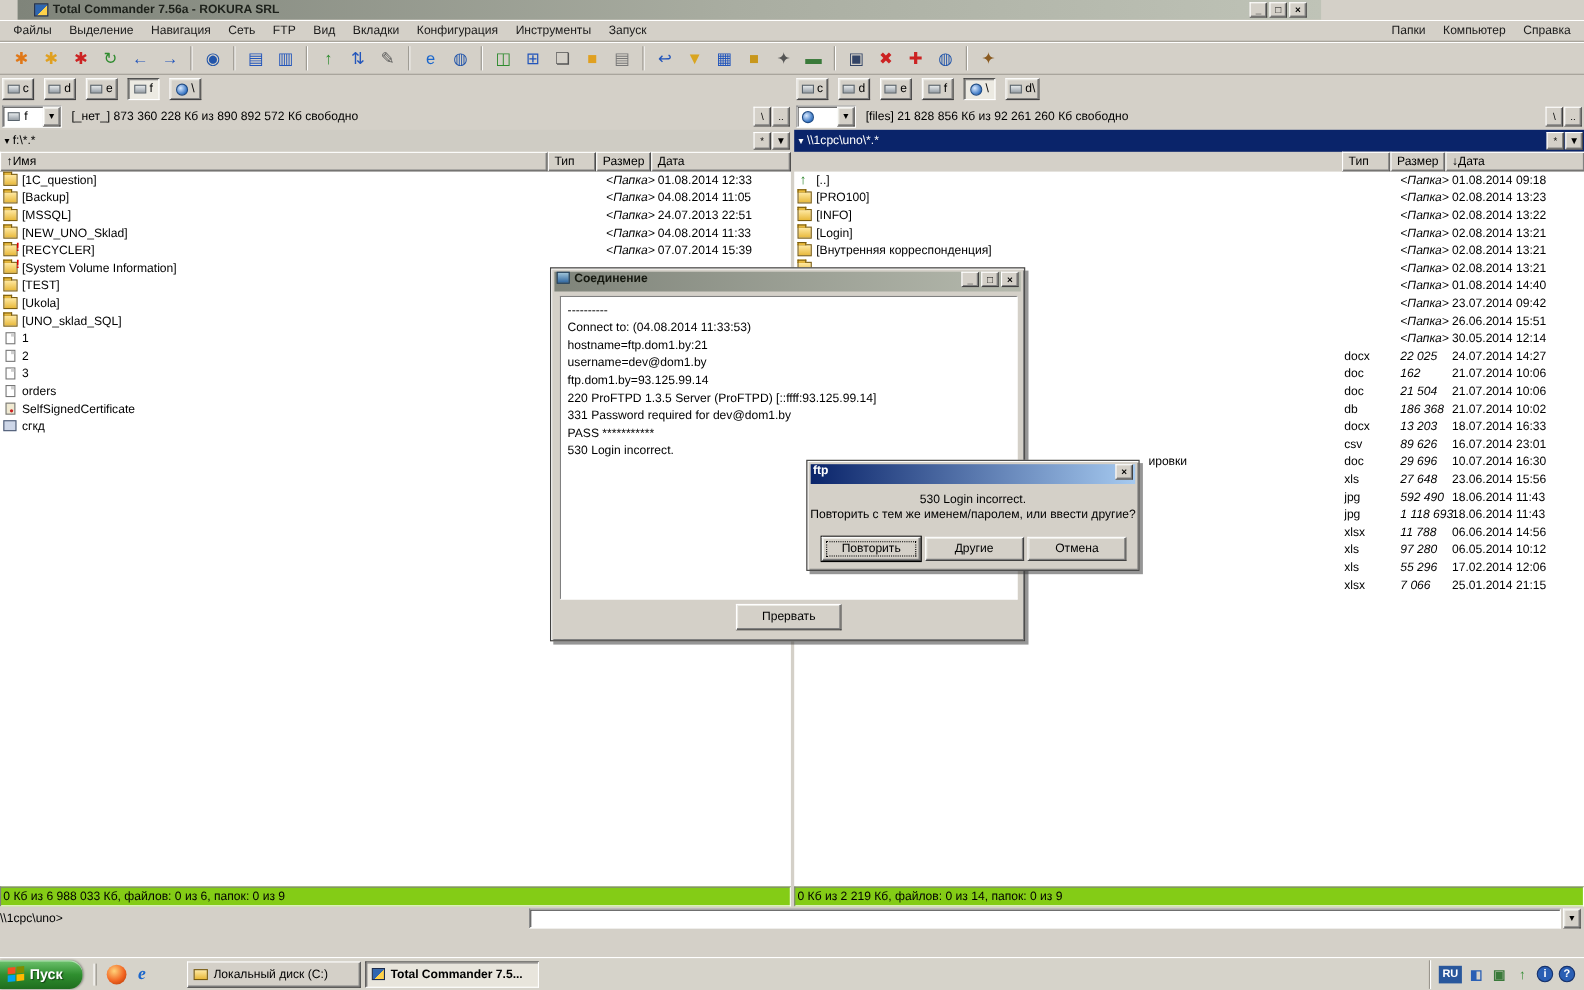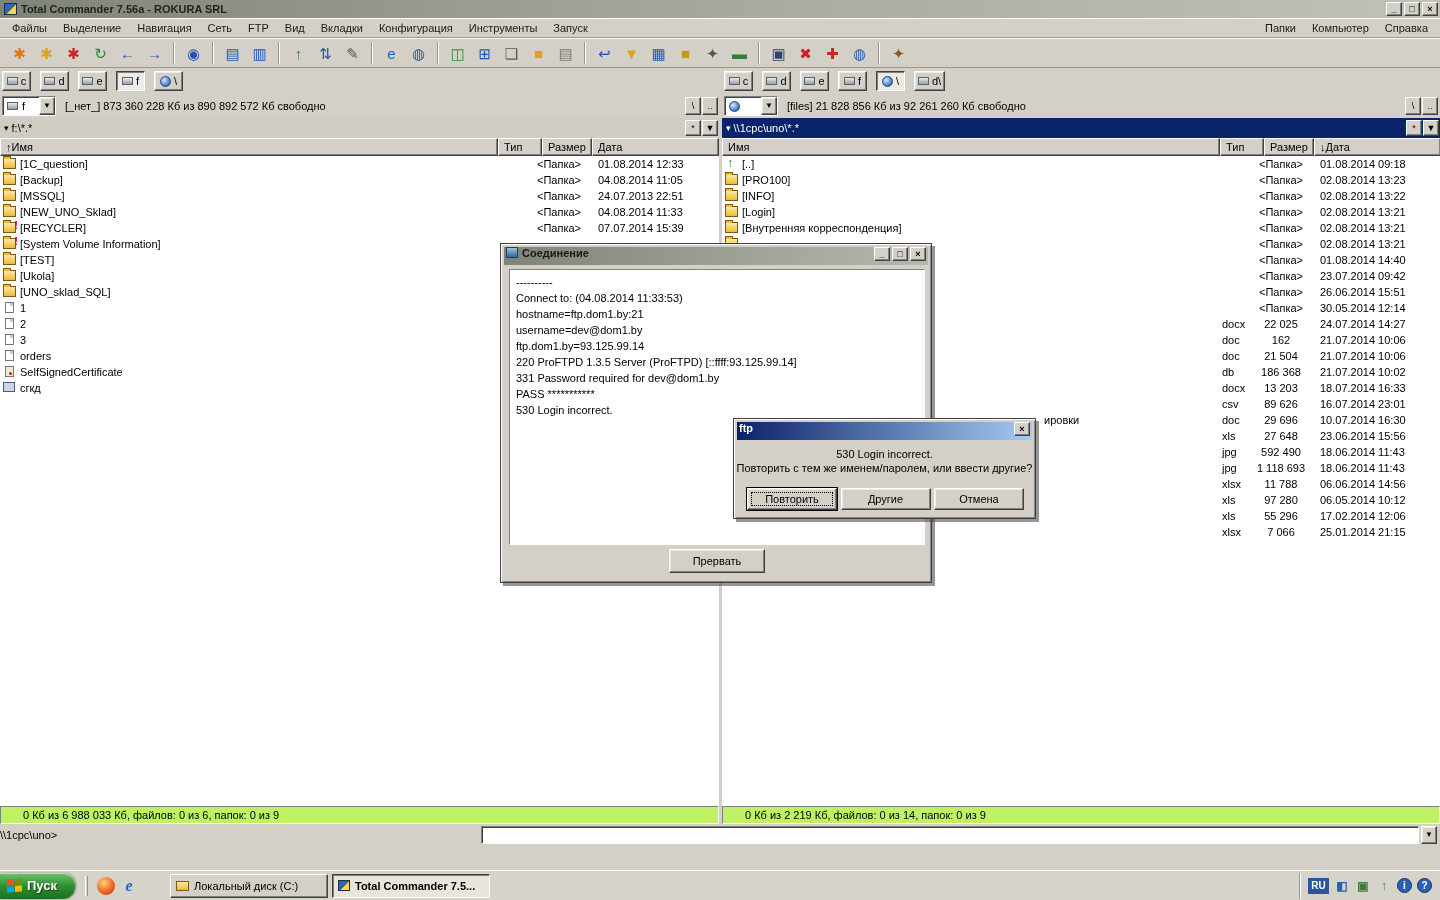--- a/index.html
+++ b/index.html
@@ -6,23 +6,23 @@
   html,body { width:1440px; height:900px; overflow:hidden; }
   body { font-family:"Liberation Sans",sans-serif; font-size:11px; background:#d4d0c8; color:#000; }
   button { font:inherit; color:inherit; cursor:default; }
   #screen { position:relative; width:1440px; height:900px; background:#d4d0c8; }
 
   
   .r { background:#d4d0c8; border:1px solid; border-color:#ffffff #404040 #404040 #ffffff;
        box-shadow:inset -1px -1px 0 #808080, inset 1px 1px 0 #ecebe5; }
 
   
-  .titlebar { position:absolute; left:0; top:0; width:1440px; height:18px;
+  .titlebar { position:absolute; left:16px; top:0; width:1185px; height:18px;
     background:linear-gradient(90deg,#7f847a,#a9ada1 55%,#bfc3b7);
-    display:flex; align-items:center; padding:0 2px; font-weight:bold; color:#1d211b; }
+    display:flex; align-items:center; padding:0 13px; font-weight:bold; color:#1d211b; }
   .title-icon { width:13px; height:12px; margin:0 4px 0 2px; flex:0 0 auto;
     background:linear-gradient(135deg,#2f66b0 55%,#ffd24a 55%); border:1px solid #1c2c4c; }
   .title-text { white-space:nowrap; }
   .win-btns { margin-left:auto; display:flex; gap:2px; align-items:center; }
   .wbtn { width:16px; height:14px; font-size:9px; font-weight:bold; line-height:12px; text-align:center;
     background:#d4d0c8; border:1px solid; border-color:#fff #404040 #404040 #fff;
     box-shadow:inset -1px -1px 0 #808080; color:#000; }
 
   
   .menubar { position:absolute; left:0; top:18px; width:1440px; height:20px; background:#d4d0c8;
@@ -85,39 +85,39 @@
     border:1px solid; border-color:#fff #404040 #404040 #fff; box-shadow:inset -1px -1px 0 #808080;
     overflow:hidden; white-space:nowrap; }
 
   
   .flist { position:absolute; top:156px; height:650px; background:#fff; overflow:hidden; }
   #list-left { left:0; width:719px; }
   #list-right { left:722px; width:718px; }
   .frow { position:relative; height:16px; }
   .fname { position:absolute; left:20px; top:0; line-height:16px; white-space:nowrap; }
   .ftype { position:absolute; left:500px; width:40px; line-height:16px; }
-  .fsize { position:absolute; left:528px; width:62px; text-align:center; line-height:16px; white-space:nowrap; }
+  .fsize { position:absolute; left:551px; width:62px; text-align:left; line-height:16px; white-space:nowrap;font-style:italic; }
   .fdate { position:absolute; left:598px; line-height:16px; white-space:nowrap; }
 
   .ficon { position:absolute; left:3px; top:2px; width:13px; height:11px; }
   .ficon-folder { background:linear-gradient(#ffe9a2,#e8b93c); border:1px solid #7a5c10; }
   .ficon-folder::before { content:""; position:absolute; left:-1px; top:-3px; width:6px; height:2px;
     background:#e8b93c; border:1px solid #7a5c10; border-bottom:none; }
   .ficon-warn::after { content:"!"; position:absolute; right:-3px; top:-4px; color:#dd0000; font-weight:bold; font-size:11px; }
   .ficon-up { border:none; }
   .ficon-up::before { content:"↑"; position:absolute; left:2px; top:-2px; color:#1a7a1a; font-weight:bold; font-size:12px; }
   .ficon-file { left:5px; width:9px; height:11px; background:#fff; border:1px solid #777; }
   .ficon-file::before { content:""; position:absolute; right:0; top:0; width:3px; height:3px; background:#cfcfcf; }
   .ficon-cert { left:5px; width:9px; height:11px; background:#f0ead2; border:1px solid #777; }
   .ficon-cert::after { content:""; position:absolute; right:1px; bottom:1px; width:3px; height:3px;
     background:#c22; border-radius:50%; }
   .ficon-app { width:12px; height:10px; background:#cdd6e8; border:1px solid #4d5a74; }
 
   
-  .pstatus { position:absolute; top:806px; height:18px; line-height:16px; padding-left:22px; background:#bef264;
+  .pstatus { position:absolute; top:806px; height:18px; line-height:16px; padding-left:2px; background:#84cc16;
     border:1px solid; border-color:#808080 #fff #fff #808080; white-space:nowrap; }
   #status-left { left:0; width:719px; }
   #status-right { left:722px; width:718px; }
 
   
   .cmdrow { position:absolute; left:0; top:824px; width:1440px; height:22px; }
   .cmd-prompt { position:absolute; left:0; top:0; width:477px; line-height:22px; white-space:nowrap; }
   .cmd-input { position:absolute; left:481px; right:21px; top:2px; height:18px; background:#fff;
     border:1px solid; border-color:#808080 #fff #fff #808080; box-shadow:inset 1px 1px 0 #404040;
     font:inherit; padding:0 3px; }
@@ -409,21 +409,20 @@
     </span>
   </div>
 
   <div class="colhdr" id="hdr-left">
       <div class="hcell" style="left: 0px; width: 498px;">↑Имя</div>
       <div class="hcell" style="left: 498px; width: 44px;">Тип</div>
       <div class="hcell" style="left: 542px; width: 50px;">Размер</div>
       <div class="hcell" style="left: 592px; width: 127px;">Дата</div>
     </div>
   <div class="colhdr" id="hdr-right">
-      <div class="hcell" style="left: 0px; width: 498px;">Имя</div>
       <div class="hcell" style="left: 498px; width: 44px;">Тип</div>
       <div class="hcell" style="left: 542px; width: 50px;">Размер</div>
       <div class="hcell" style="left: 592px; width: 127px;">↓Дата</div>
     </div>
 
   <div class="flist" id="list-left">
       <div class="frow">
         <span class="ficon ficon-folder"></span>
         <span class="fname">[1C_question]</span>
         <span class="ftype"></span>

